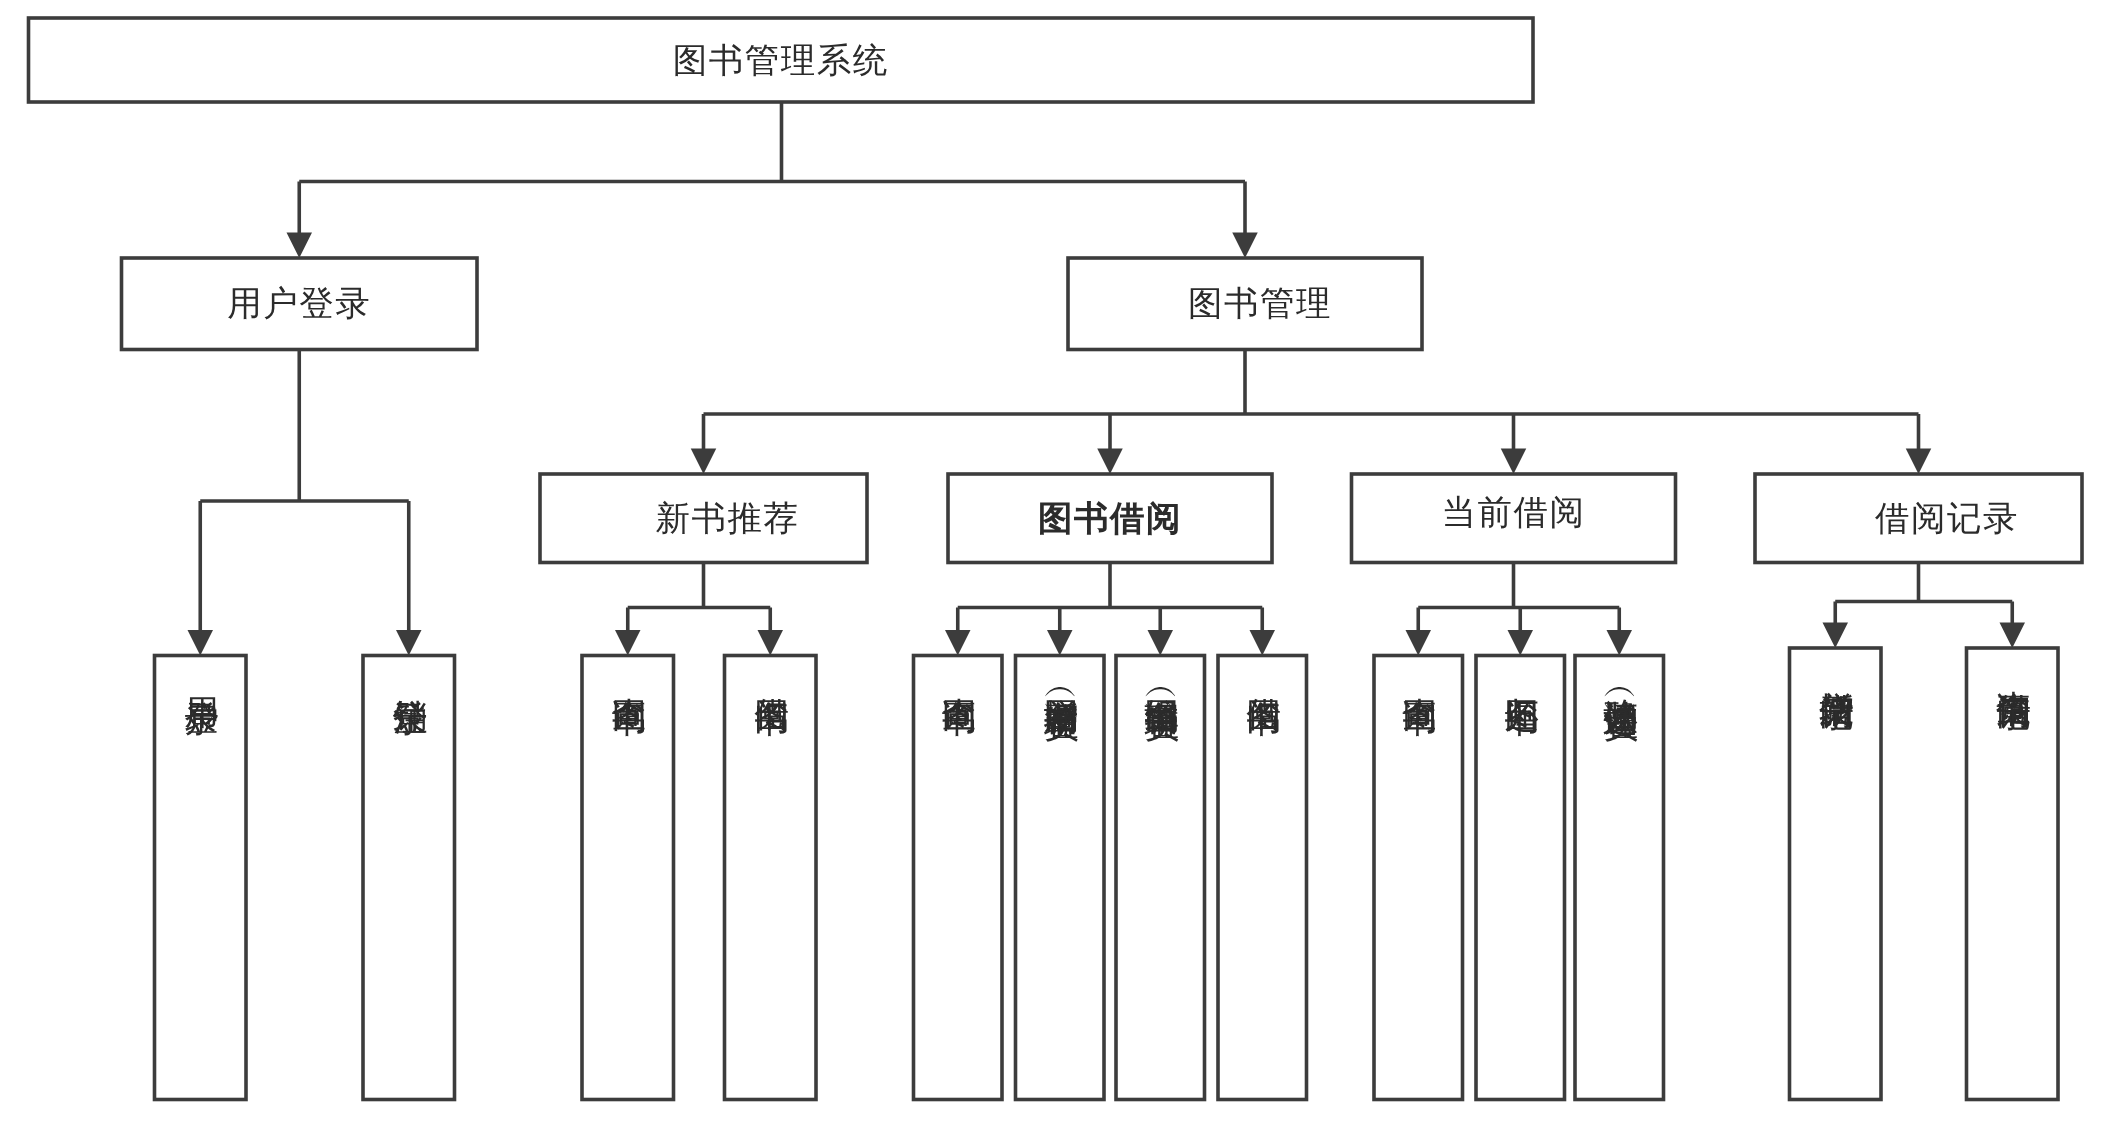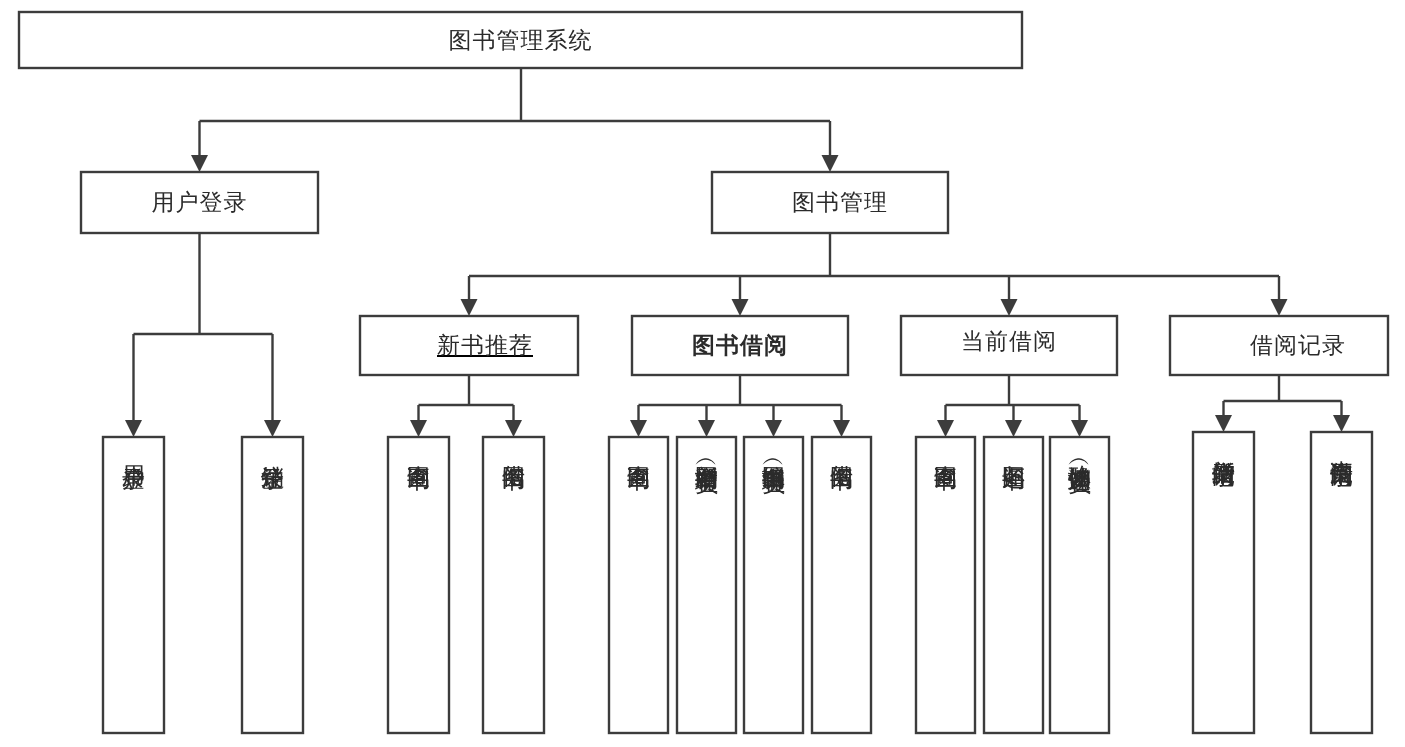--- a/index.html
+++ b/index.html
@@ -174,21 +174,21 @@
   <div id="labels-layer">
       <div class="hlabel-wrap" style="left: 19px; top: 12px; width: 1003px; height: 56px;">
         <span class="hlabel" style="font-size: 23px;">图书管理系统</span>
       </div>
       <div class="hlabel-wrap" style="left: 81px; top: 172px; width: 237px; height: 61px;">
         <span class="hlabel" style="font-size: 23px;">用户登录</span>
       </div>
       <div class="hlabel-wrap" style="left: 712px; top: 172px; width: 256px; height: 61px;">
         <span class="hlabel" style="font-size: 23px;">图书管理</span>
       </div>
-      <div class="hlabel-wrap" style="left: 360px; top: 316px; width: 250px; height: 59px; text-decoration: underline;">
+      <div class="hlabel-wrap" style="left: 360px; top: 316px; width: 250px; height: 59px;">
         <span class="hlabel" style="font-size: 23px;">新书推荐</span>
       </div>
       <div class="hlabel-wrap" style="left: 632px; top: 316px; width: 216px; height: 59px; font-weight: bold;">
         <span class="hlabel" style="font-size: 23px;">图书借阅</span>
       </div>
       <div class="hlabel-wrap" style="left: 901px; top: 316px; width: 216px; height: 51px;">
         <span class="hlabel" style="font-size: 23px;">当前借阅</span>
       </div>
       <div class="hlabel-wrap" style="left: 1170px; top: 316px; width: 256px; height: 59px;">
         <span class="hlabel" style="font-size: 23px;">借阅记录</span>

